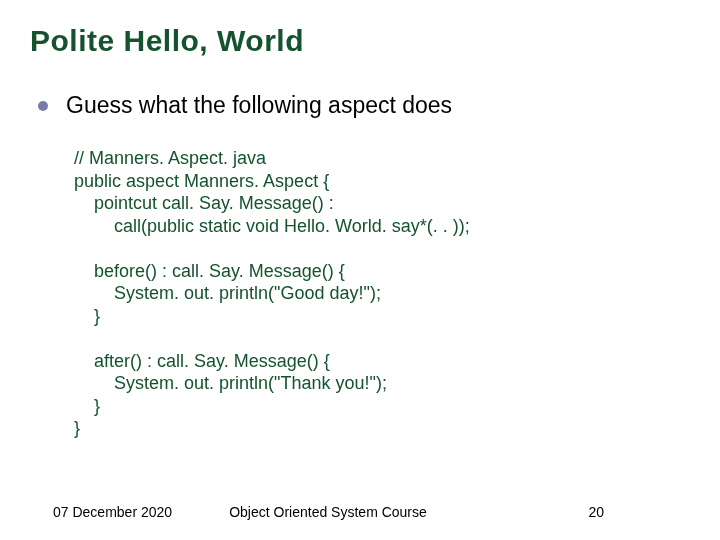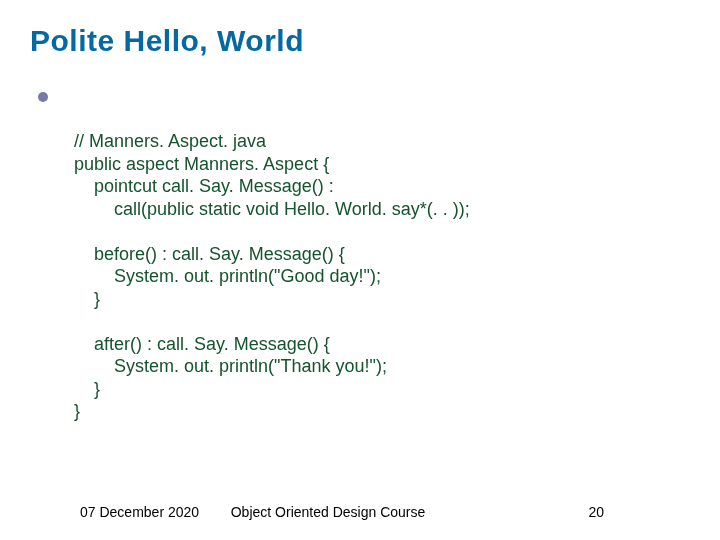--- a/index.html
+++ b/index.html
@@ -16,21 +16,21 @@
   .slide {
     box-sizing: border-box;
     width: 720px;
     height: 540px;
     padding: 18px 30px 0 30px;
     position: relative;
   }
   .title {
     font-weight: 900;
     font-size: 30px;
-    color: #0369a1;
+    color: #14532d;
     letter-spacing: 0.5px;
     margin: 6px 0 34px 0;
     font-family: Arial, "Arial Black", Helvetica, sans-serif;
   }
   .bullet-row {
     display: flex;
     align-items: center;
     margin-bottom: 28px;
     margin-left: 8px;
   }
@@ -53,21 +53,21 @@
     margin-left: 44px;
     white-space: pre;
     font-family: Arial, Helvetica, sans-serif;
   }
   .footer {
     position: absolute;
     left: 0;
     bottom: 20px;
     width: 656px;
     box-sizing: border-box;
-    padding: 0 52px 0 80px;
+    padding: 0 52px 0 53px;
     font-size: 14px;
     color: #000;
     display: flex;
     justify-content: space-between;
     align-items: baseline;
   }
   .footer-center {
     position: absolute;
     left: 50%;
     transform: translateX(-50%);
@@ -76,35 +76,36 @@
 </style>
 </head>
 <body>
 
 <div class="slide">
 
   <div class="title">Polite Hello, World</div>
 
   <div class="bullet-row">
     <div class="bullet-dot"></div>
+    <div class="bullet-text">Guess what the following aspect does</div>
   </div>
 
   <div class="code-block">// Manners. Aspect. java
 public aspect Manners. Aspect {
     pointcut call. Say. Message() :
         call(public static void Hello. World. say*(. . ));
 
     before() : call. Say. Message() {
         System. out. println("Good day!");
     }
 
     after() : call. Say. Message() {
         System. out. println("Thank you!");
     }
 }</div>
 
   <div class="footer">
     <span>07 December 2020</span>
-    <span class="footer-center">Object Oriented Design Course</span>
+    <span class="footer-center">Object Oriented System Course</span>
     <span>20</span>
   </div>
 
 </div>
 
 </body></html>

